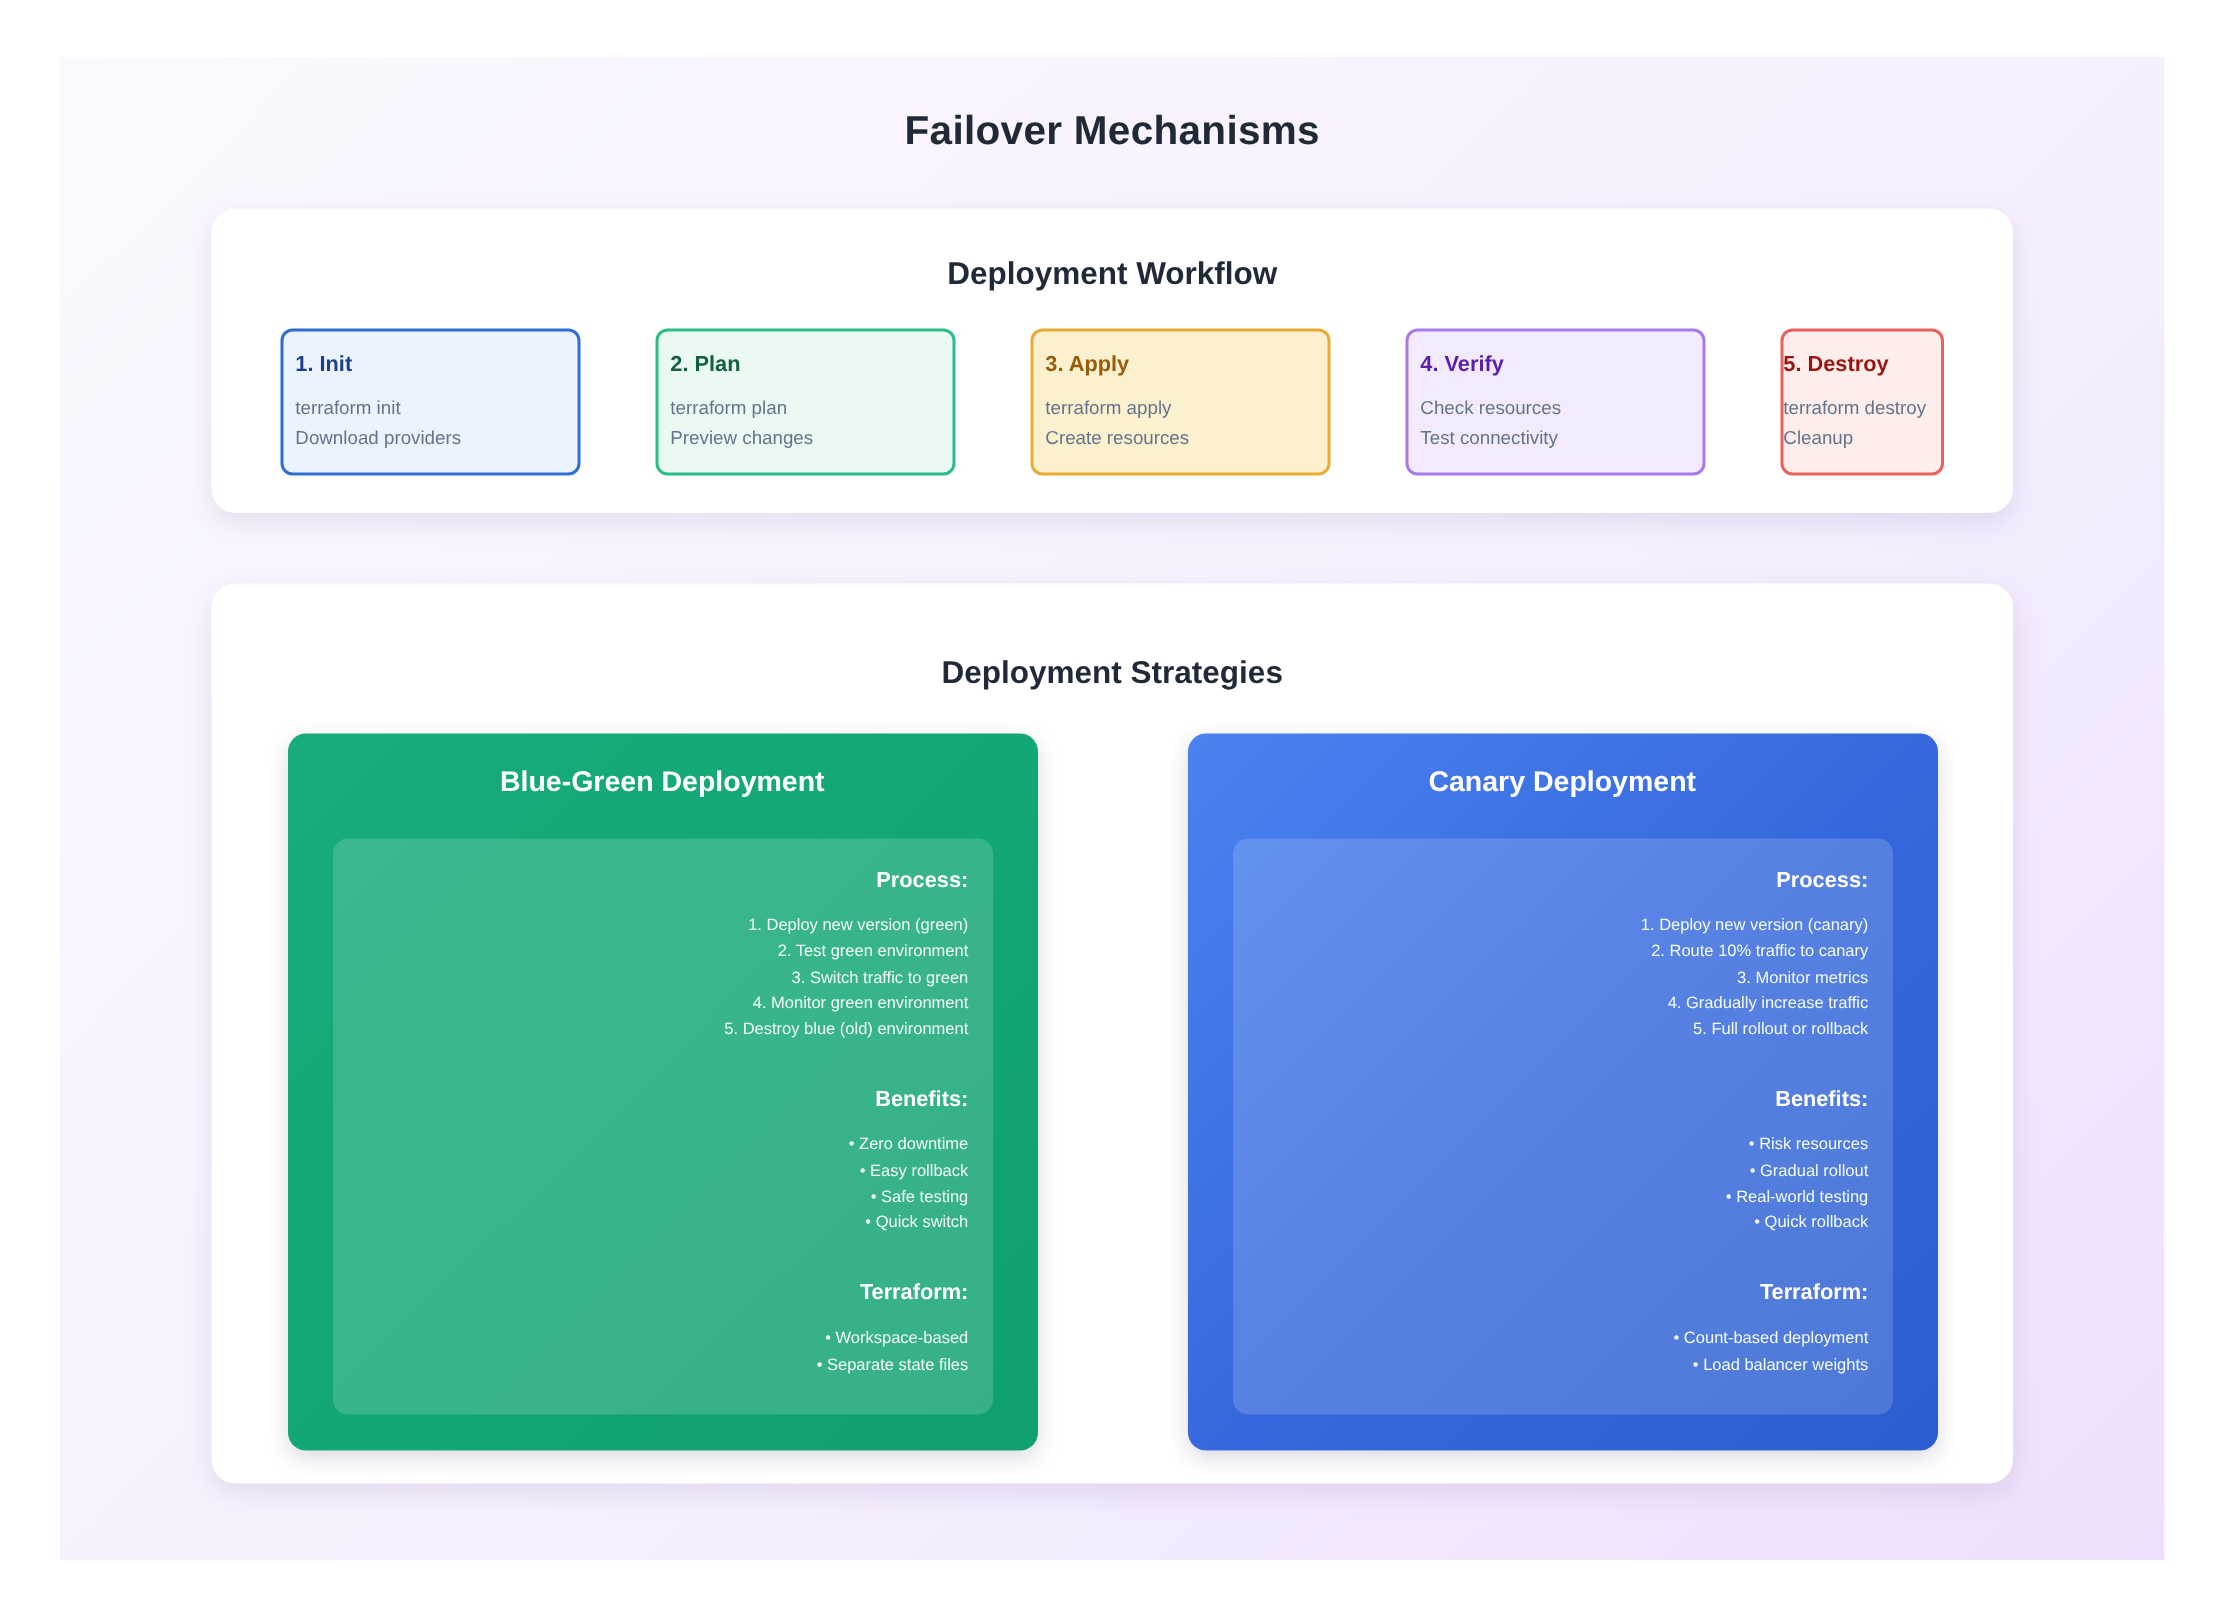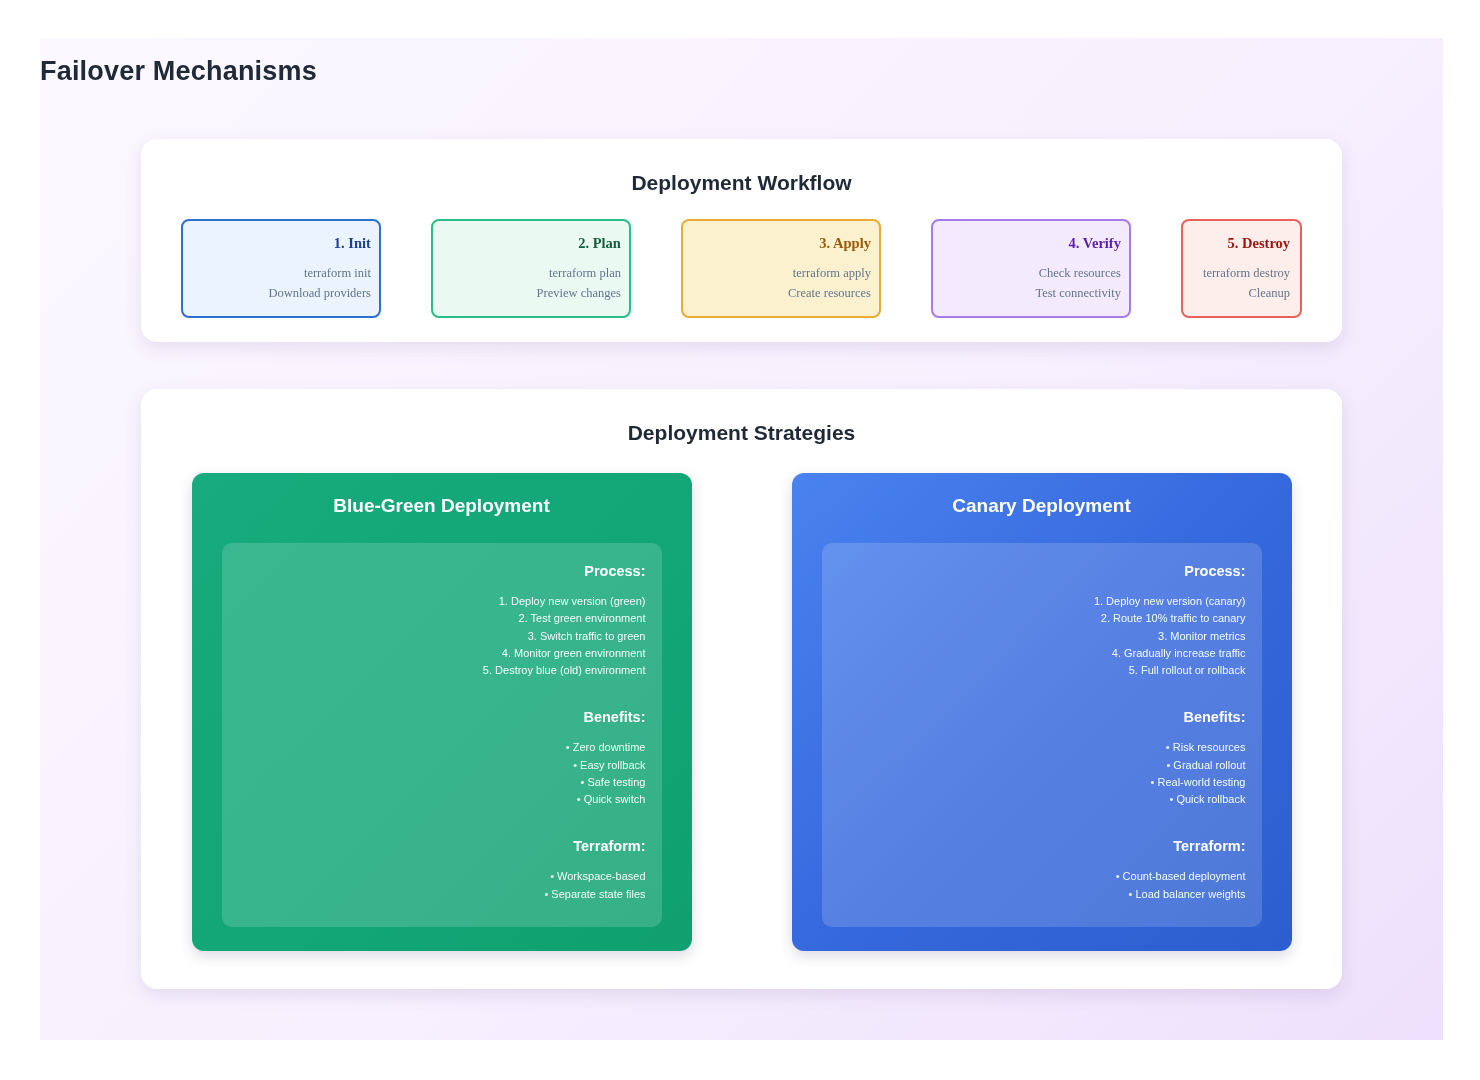--- a/index.html
+++ b/index.html
@@ -22,22 +22,23 @@
     top: 38px;
     width: 1403px;
     height: 1002px;
     background: linear-gradient(135deg, #fbf8ff 0%, #f7f0fe 55%, #eee0fc 100%);
     box-sizing: border-box;
     padding: 0;
   }
 
   
   .page-title {
-    margin: 0;
+    margin: 16px;
     padding-top: 18px;
+    text-align: center;
     font-size: 27px;
     font-weight: bold;
     color: #1f2937;
     letter-spacing: 0.2px;
   }
 
   
   .section-card {
     position: absolute;
     left: 101px;
@@ -73,48 +74,47 @@
   }
   .step-box {
     flex: 0 0 200px;
     width: 200px;
     min-height: 89px;
     border-width: 2px;
     border-style: solid;
     border-radius: 8px;
     box-sizing: border-box;
     padding: 14px 8px 12px 8px;
-    text-align: right;
-    font-family: Liberation Serif, serif;
+    text-align: left;
   }
   
   .step-box.step-shrink {
     flex: 0 1 auto;
     width: auto;
-    padding-left: 20px;
+    padding-left: 0;
     padding-right: 10px;
   }
   .step-name {
     font-size: 14.5px;
     font-weight: bold;
     margin-bottom: 12px;
     white-space: nowrap;
   }
   .step-line {
     font-size: 12.5px;
     color: #64748b;
     line-height: 1.58;
     white-space: nowrap;
   }
 
   
   #strategies-section {
     top: 351px;
     height: 600px;
-    padding-top: 22px;
+    padding-top: 38px;
   }
   .strategy-row {
     display: flex;
     flex-direction: row;
     justify-content: center;
     gap: 100px;
     margin-top: 28px;
   }
   .strategy-card {
     width: 500px;

